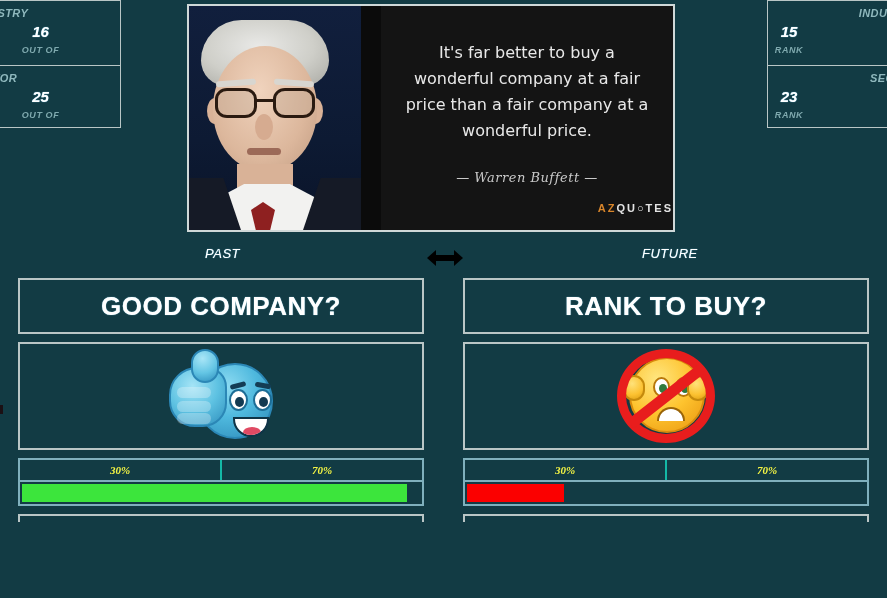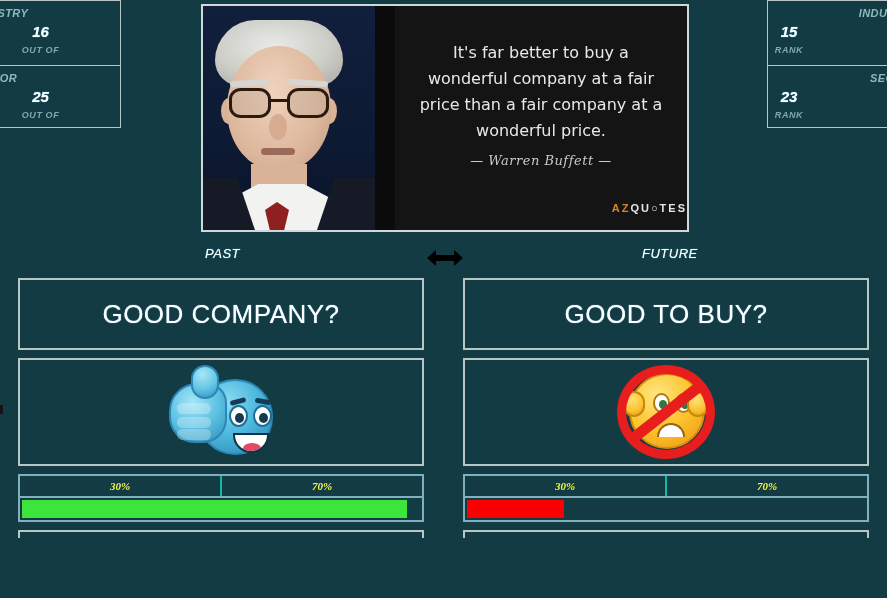--- a/index.html
+++ b/index.html
@@ -32,21 +32,21 @@
   .right .rank-value{left:-38px;width:calc(100% - 40px);}
   .rank-sub{
     position:absolute;top:44px;width:100%;text-align:center;
     font-style:italic;font-weight:bold;font-size:9px;color:#7fa9ae;letter-spacing:.6px;
   }
   .left .rank-sub{left:20px;width:calc(100% - 40px);}
   .right .rank-sub{left:-38px;width:calc(100% - 40px);}
 
   
   .quote-card{
-    position:absolute;left:201px;top:4px;width:488px;height:228px;
+    position:absolute;left:187px;top:4px;width:488px;height:228px;
     border:2px solid #cfd8d8;box-sizing:border-box;
     background:#0b0b0b;display:flex;overflow:hidden;gap:20px;
   }
   .quote-photo{
     width:172px;height:100%;flex:0 0 172px;position:relative;overflow:hidden;
     background:linear-gradient(180deg,#111f3d 0%,#0d1a33 60%,#0a1429 100%);
   }
   .photo-hair{
     position:absolute;left:12px;top:14px;width:128px;height:66px;border-radius:64px 64px 40px 40px;
     background:radial-gradient(ellipse at 45% 40%,#e9e9e7 0%,#cfcfc9 55%,#a8a8a2 100%);
@@ -96,21 +96,21 @@
   .quote-body{
     flex:1;position:relative;display:flex;flex-direction:column;
     align-items:center;justify-content:flex-start;padding:34px 22px 0;
     background:#141414;
   }
   .quote-text{
     color:#e8e8e8;font-size:16px;line-height:26px;text-align:center;
     font-family:"DejaVu Sans",sans-serif;max-width:280px;
   }
   .quote-attr{
-    margin-top:9px;color:#c9c9c9;font-size:13px;font-style:italic;
+    margin-top:26px;color:#c9c9c9;font-size:13px;font-style:italic;
     font-family:"DejaVu Serif",serif;letter-spacing:.5px;white-space:nowrap;
   }
   .quote-brand{
     position:absolute;bottom:16px;left:0;right:0;text-align:right;
     font-size:11px;font-weight:bold;letter-spacing:2px;color:#e4e4e4;
   }
   .quote-brand .az{color:#d8852b;}
 
   
   .pf-row{position:absolute;left:0;top:246px;width:887px;height:24px;}
@@ -125,22 +125,22 @@
   
   .col{position:absolute;width:406px;}
   .col.left{left:18px;}
   .col.right{left:463px;}
 
   .panel{
     border:2px solid #b9c6c6;box-sizing:border-box;background:#123b44;
     margin-bottom:8px;
   }
   .panel-title{
-    height:68px;display:flex;align-items:center;justify-content:center;
-    font-size:26px;font-weight:normal;color:#ffffff;letter-spacing:.5px;
+    height:52px;display:flex;align-items:center;justify-content:center;
+    font-size:26px;font-weight:bold;color:#ffffff;letter-spacing:.5px;
     text-shadow:0 0 1px #8fd6f0;
   }
   .panel-emoji{
     height:104px;display:flex;align-items:center;justify-content:center;
   }
 
   
   .emoji-wrap{position:relative;width:104px;height:94px;}
   .blue-face{
     position:absolute;right:0;top:14px;width:76px;height:76px;border-radius:50%;
@@ -353,21 +353,21 @@
       <div class="prog-track">
         <div class="prog-fill" id="fill-past" style="width: 96.67%; background: rgb(60, 229, 60);"></div>
       </div>
     </div>
 
     <div class="tail-panel"></div>
   </div>
 
   <div class="col right" style="top:278px;">
     <div class="panel">
-      <div class="panel-title">GOOD TO BUY?</div>
+      <div class="panel-title">RANK TO BUY?</div>
     </div>
 
     <div class="panel">
       <div class="panel-emoji">
         <div class="no-wrap">
           <div class="yellow-face">
             <div class="y-eye l"></div>
             <div class="y-eye r"></div>
             <div class="y-mouth"></div>
           </div>

